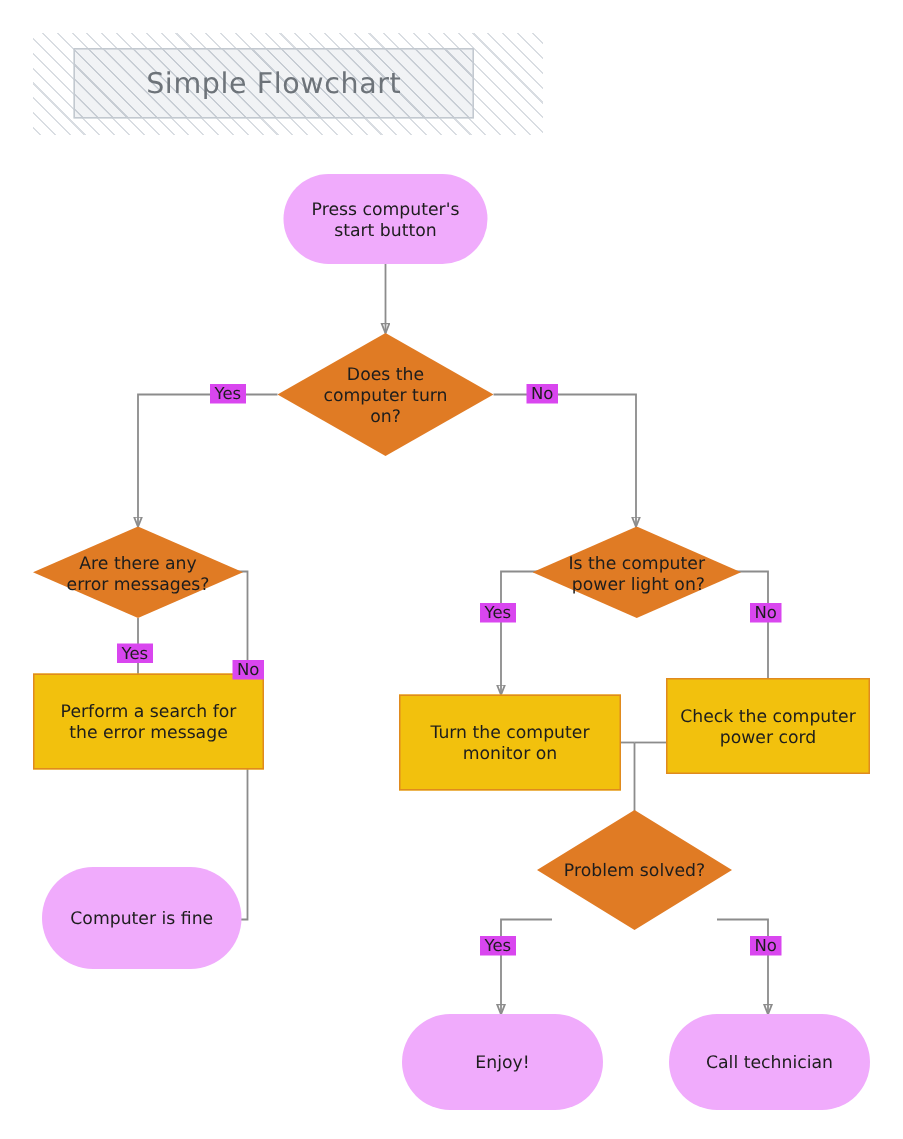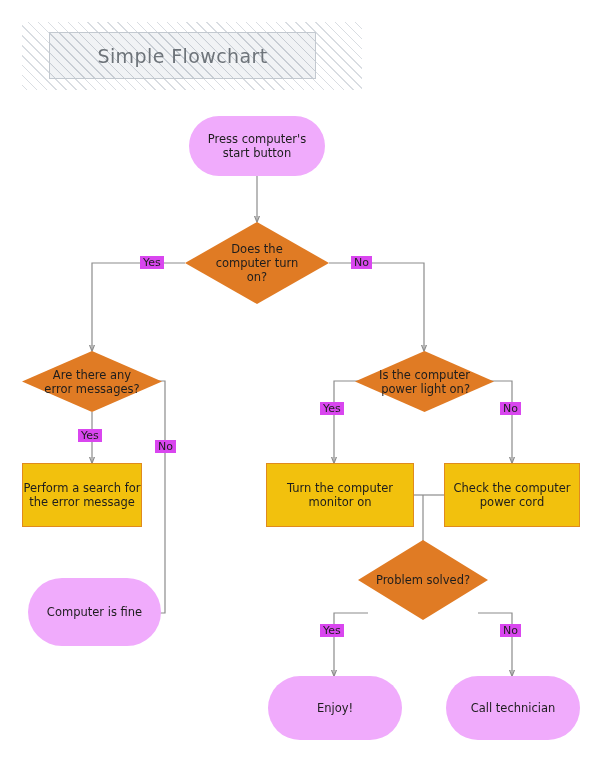--- a/index.html
+++ b/index.html
@@ -183,41 +183,41 @@
 computer turn
 on?</span>
   </div>
 
   <div class="node node-decision" style="left:22px; top:351px; width:140px; height:61px;">
     <span class="diamond-shape"></span>
     <span class="node-label">Are there any
 error messages?</span>
   </div>
 
-  <div class="node node-process" style="left:22px; top:463px; width:120px; height:64px;">
+  <div class="node node-process" style="left:22px; top:449px; width:154px; height:64px;">
     <span class="node-label">Perform a search for
 the error message</span>
   </div>
 
   <div class="node node-terminator" style="left:28px; top:578px; width:133px; height:68px;">
     <span class="node-label">Computer is fine</span>
   </div>
 
   <div class="node node-decision" style="left:355px; top:351px; width:139px; height:61px;text-align:right;">
     <span class="diamond-shape"></span>
     <span class="node-label">Is the computer
 power light on?</span>
   </div>
 
   <div class="node node-process" style="left:266px; top:463px; width:148px; height:64px;">
     <span class="node-label">Turn the computer
 monitor on</span>
   </div>
 
-  <div class="node node-process" style="left:444px; top:463px; width:136px; height:64px;">
+  <div class="node node-process" style="left:444px; top:452px; width:136px; height:64px;">
     <span class="node-label">Check the computer
 power cord</span>
   </div>
 
   <div class="node node-decision" style="left:358px; top:540px; width:130px; height:80px;text-align:right;">
     <span class="diamond-shape"></span>
     <span class="node-label">Problem solved?</span>
   </div>
 
   <div class="node node-terminator" style="left:268px; top:676px; width:134px; height:64px;">

